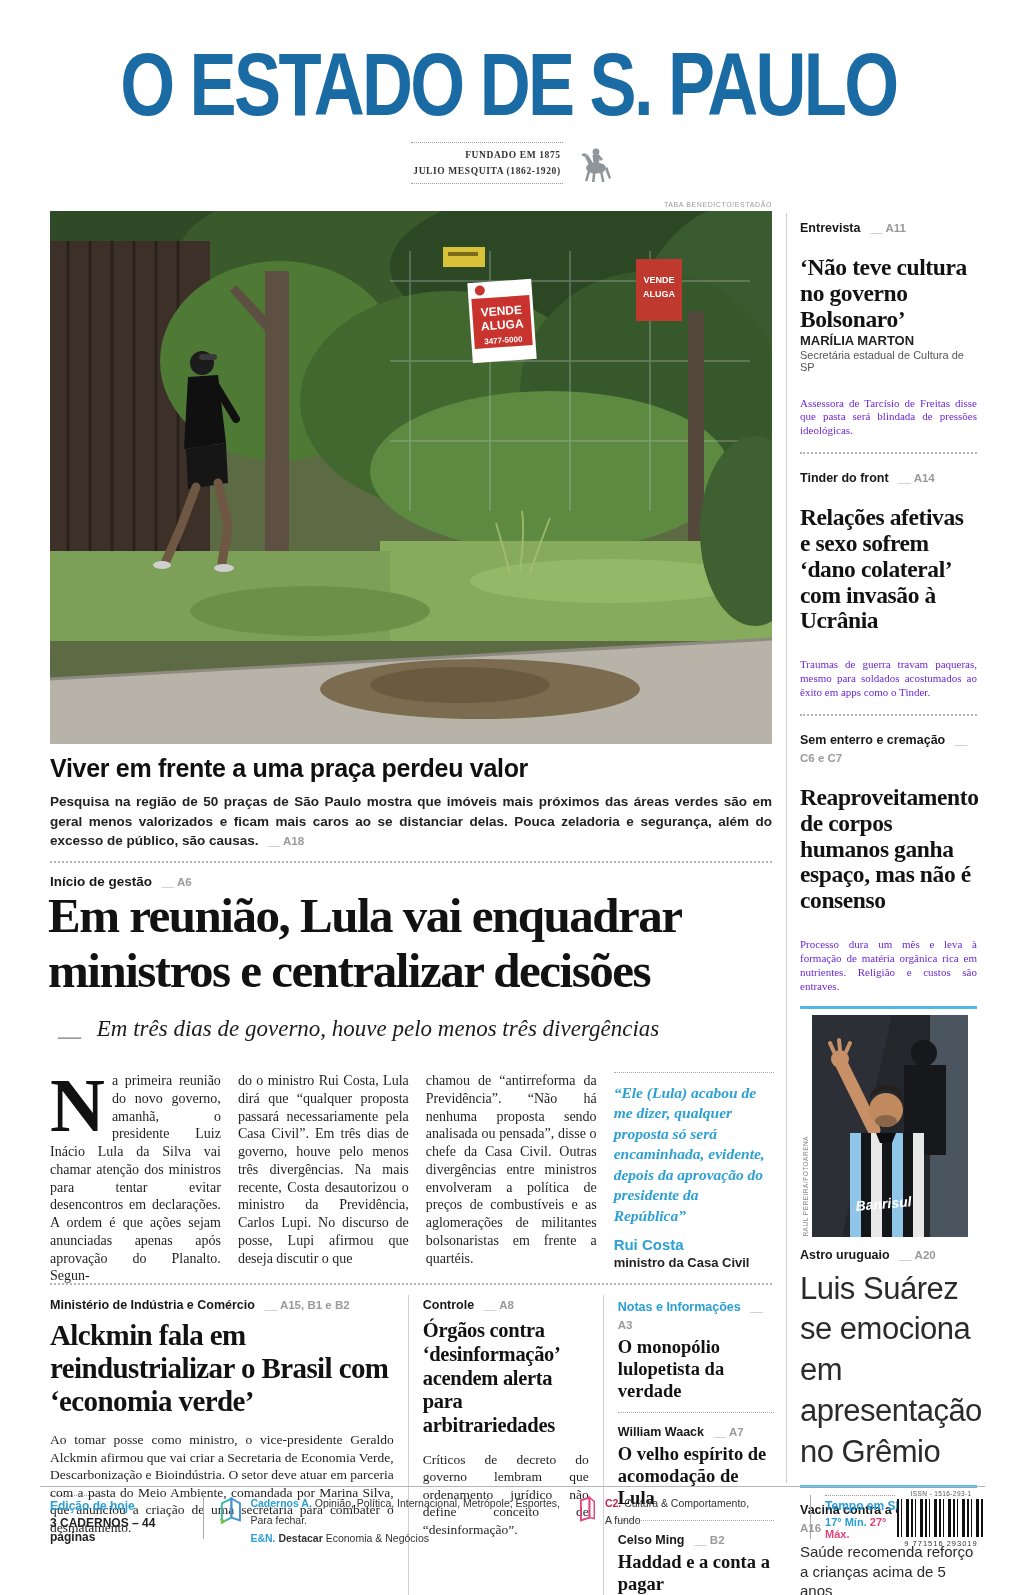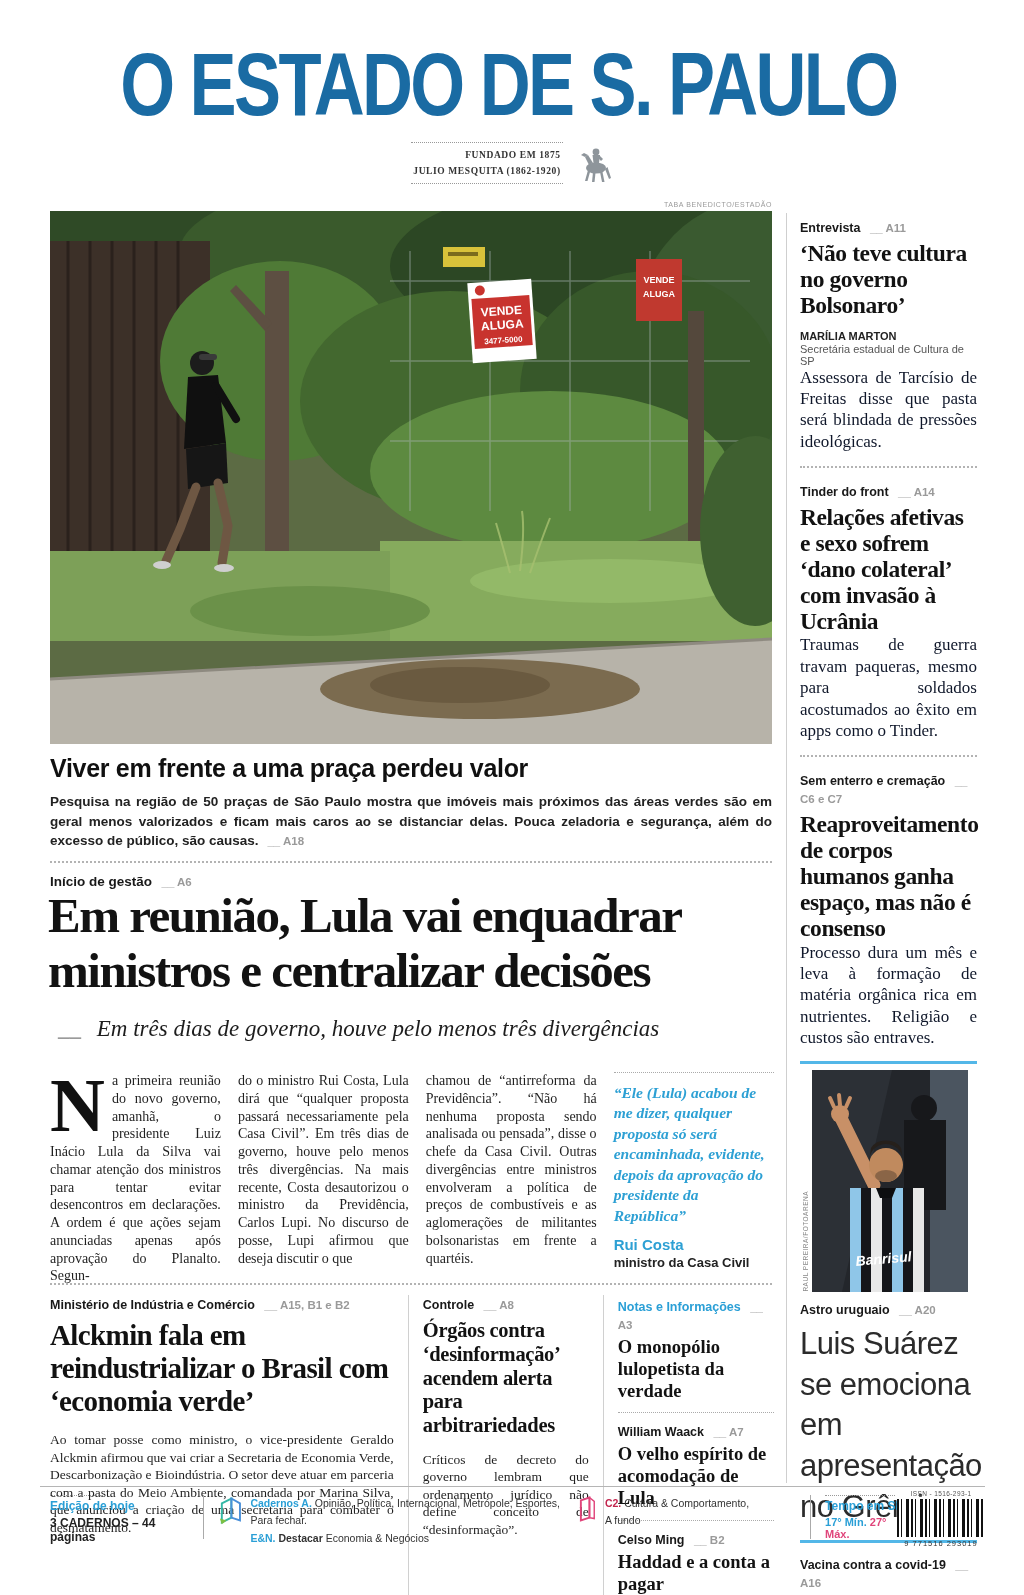--- a/index.html
+++ b/index.html
@@ -67,25 +67,25 @@
   .op-item + .op-item{border-top:1px dotted #aaa;padding-top:9px;}
   .op-title{font-family:"Liberation Serif",serif;font-weight:700;font-size:18.5px;line-height:1.18;
      color:#121212;margin-top:4px;}
   .blue-k{color:#2a9fd6;}
 
   
   #sidebar-divider{left:786px;top:213px;width:1px;height:1270px;background:#cfcfcf;}
   #sidebar{left:800px;top:218px;width:177px;}
   .sb-art{margin-bottom:12px;}
   .sb-headline{font-family:"Liberation Serif",serif;font-weight:700;font-size:23.5px;line-height:1.1;
-     letter-spacing:-.4px;color:#121212;margin-top:5px;}
-  .sb-byline{font-weight:700;font-size:11px;color:#222;margin-top:11px;}
+     letter-spacing:-.4px;color:#121212;margin-top:19px;}
+  .sb-byline{font-weight:700;font-size:13px;color:#222;}
   .sb-role{font-size:11px;color:#555;margin-top:1px;}
-  .sb-body{font-family:"Liberation Serif",serif;font-size:17px;line-height:1.26;color:#0f172a;
-     text-align:justify;margin-top:0;}
+  .sb-body{font-family:"Liberation Serif",serif;font-size:11px;line-height:1.26;color:#6d28d9;
+     text-align:justify;margin-top:24px;}
   .sb-dotrule{border-top:2px dotted #b3b3b3;margin:14px 0;}
   .bluerule{height:3px;background:#53b7e8;margin:6px 0;}
   #suarez-photo-wrap{position:relative;margin:4px 0 8px 12px;width:156px;height:222px;}
   .vcredit{position:absolute;left:-10px;bottom:0;writing-mode:vertical-rl;transform:rotate(180deg);
      font-size:6.5px;letter-spacing:.5px;color:#888;}
   .suarez-headline{font-size:31px;line-height:1.32;font-weight:400;color:#2b2b2b;letter-spacing:-.5px;margin-top:6px;}
   .brief{padding:6px 0 8px 0;}
   .brief-text{font-size:15px;line-height:1.3;color:#2b2b2b;margin-top:6px;}
 
   

